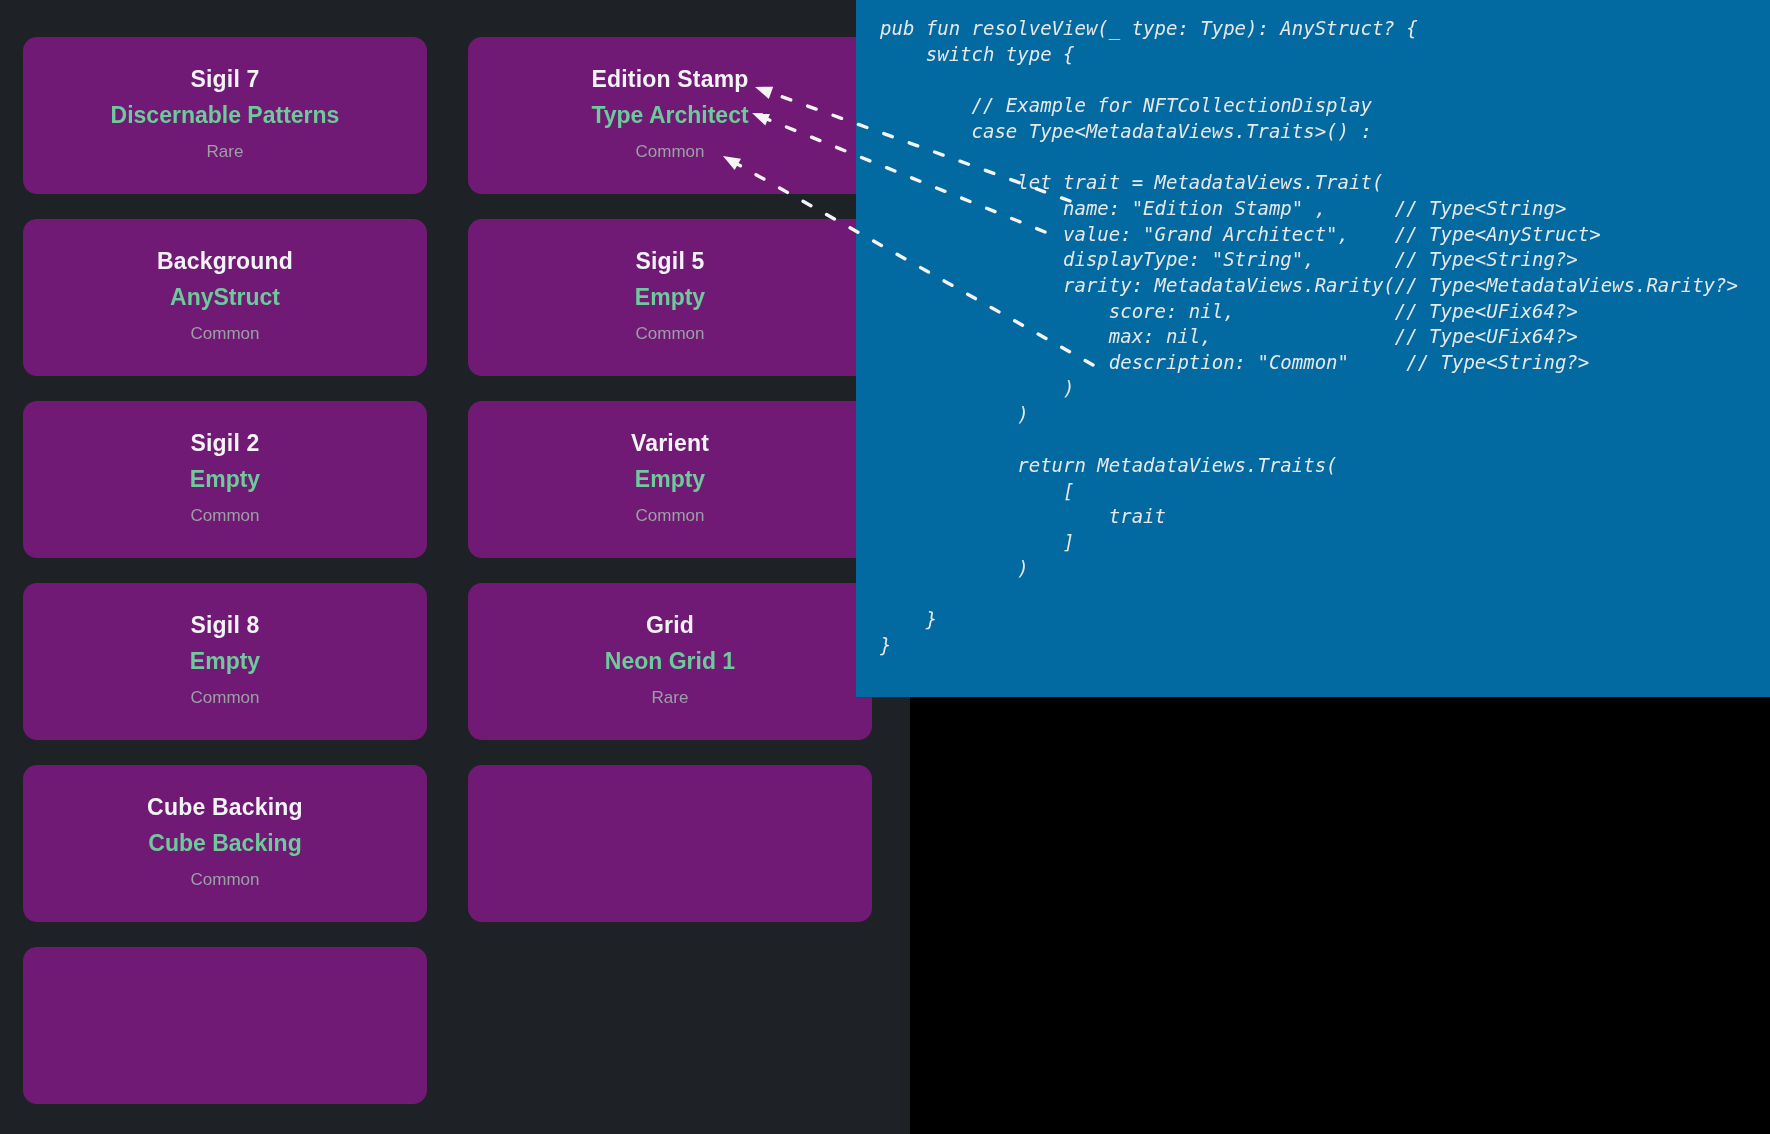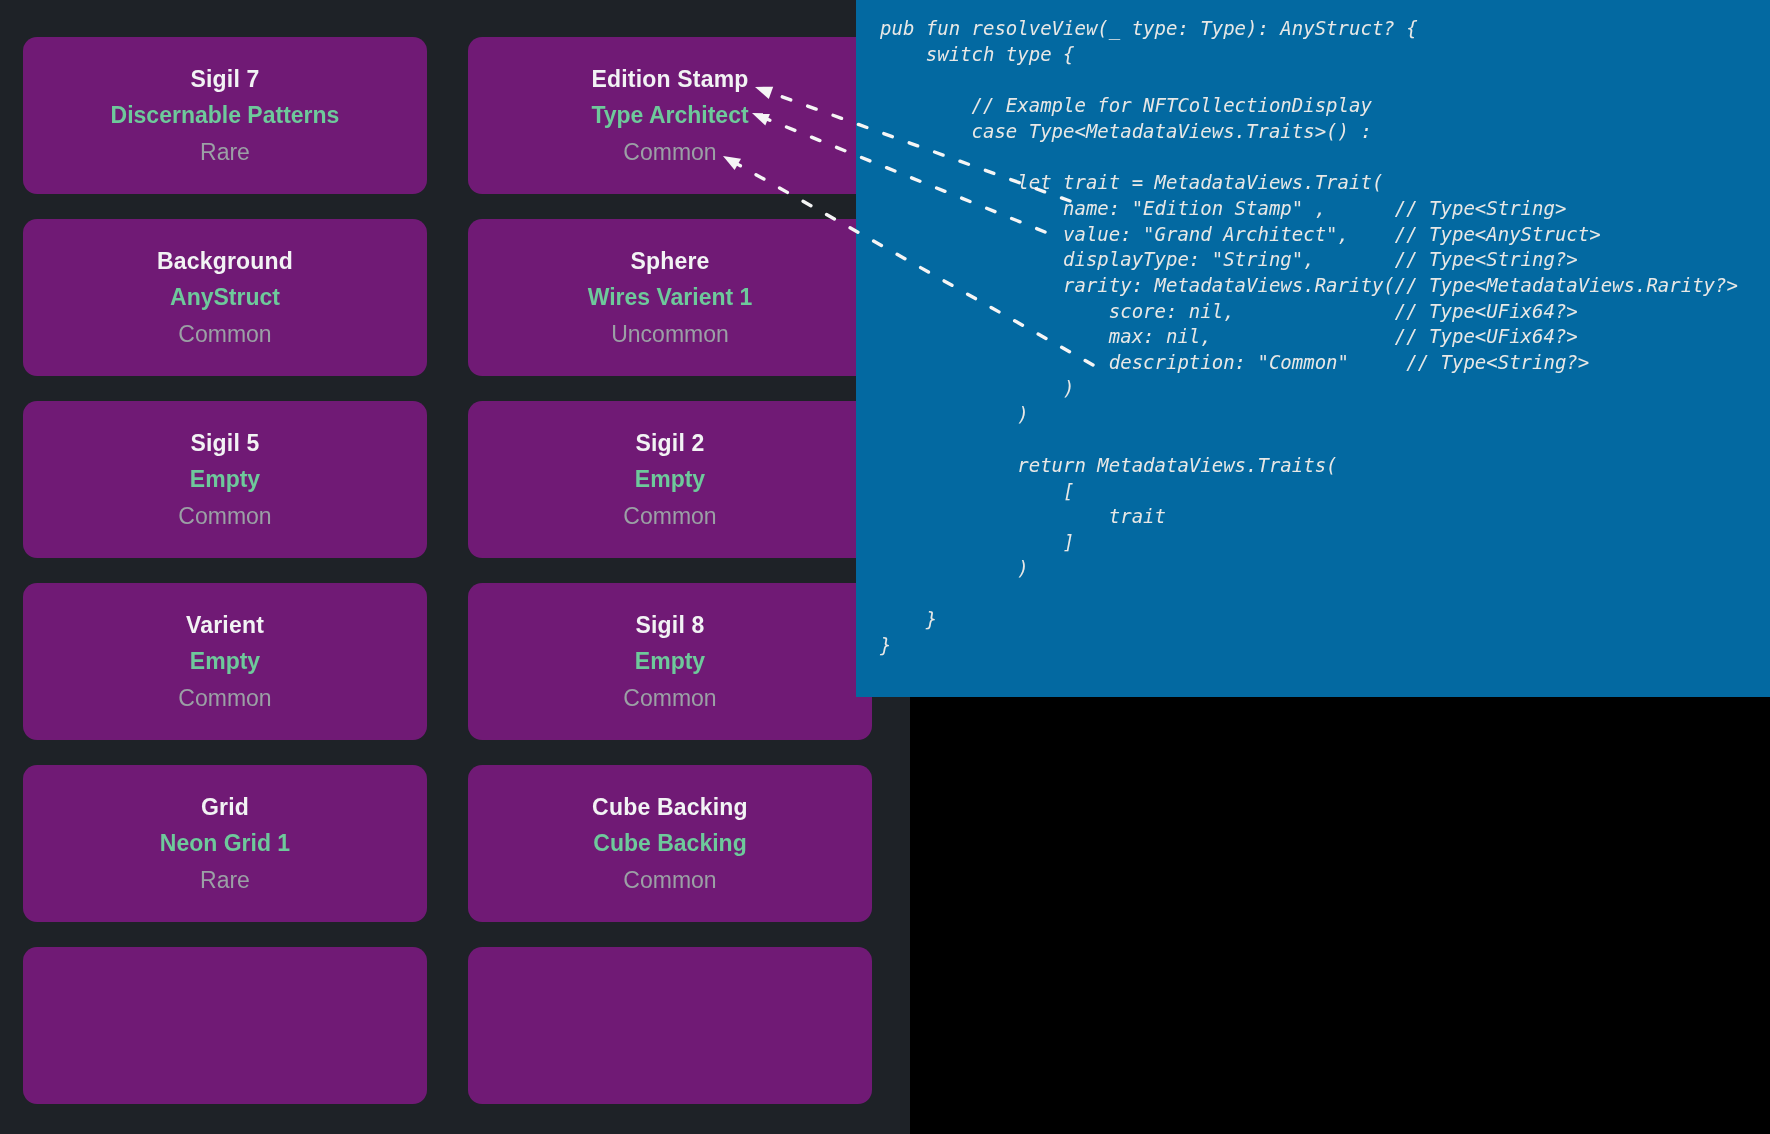--- a/index.html
+++ b/index.html
@@ -43,21 +43,21 @@
     color: #f2f3f4;
     letter-spacing: 0.2px;
   }
   .card .t-value {
     font-size: 23px;
     line-height: 36.5px;
     color: #6ec99b;
     font-weight: bold;
   }
   .card .t-rarity {
-    font-size: 23px;
+    font-size: 17px;
     line-height: 36.5px;
     color: #9ba0a5;
   }
   
   .code-panel {
     position: absolute;
     left: 856px; top: 0;
     width: 914px; height: 697px;
     background: #0369a1;
     font-style: italic;
@@ -92,25 +92,20 @@
         </div>
         <div class="card">
           <div class="t-title">Edition Stamp</div>
           <div class="t-value">Type Architect</div>
           <div class="t-rarity">Common</div>
         </div>
         <div class="card">
           <div class="t-title">Background</div>
           <div class="t-value">AnyStruct</div>
           <div class="t-rarity">Common</div>
-        </div>
-        <div class="card">
-          <div class="t-title">Sphere</div>
-          <div class="t-value">Wires Varient 1</div>
-          <div class="t-rarity">Uncommon</div>
         </div>
         <div class="card">
           <div class="t-title">Sigil 5</div>
           <div class="t-value">Empty</div>
           <div class="t-rarity">Common</div>
         </div>
         <div class="card">
           <div class="t-title">Sigil 2</div>
           <div class="t-value">Empty</div>
           <div class="t-rarity">Common</div>

